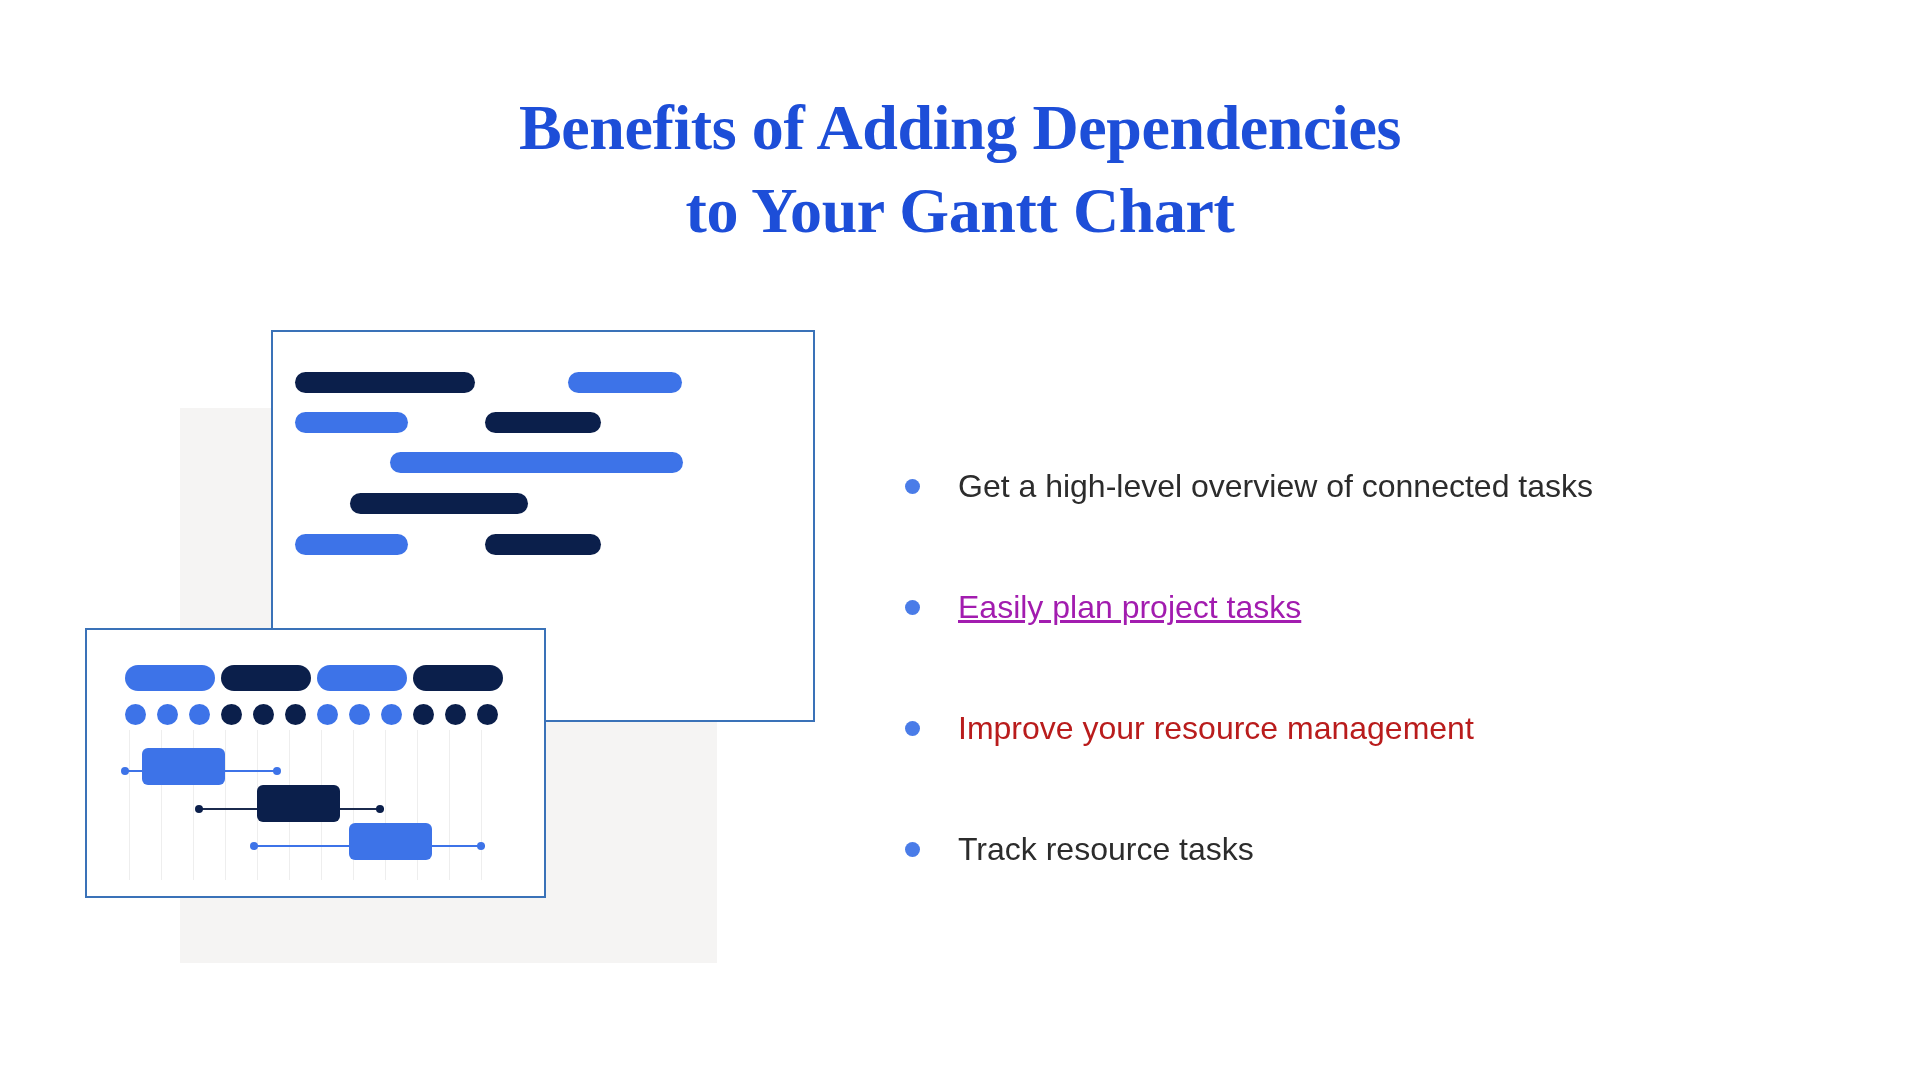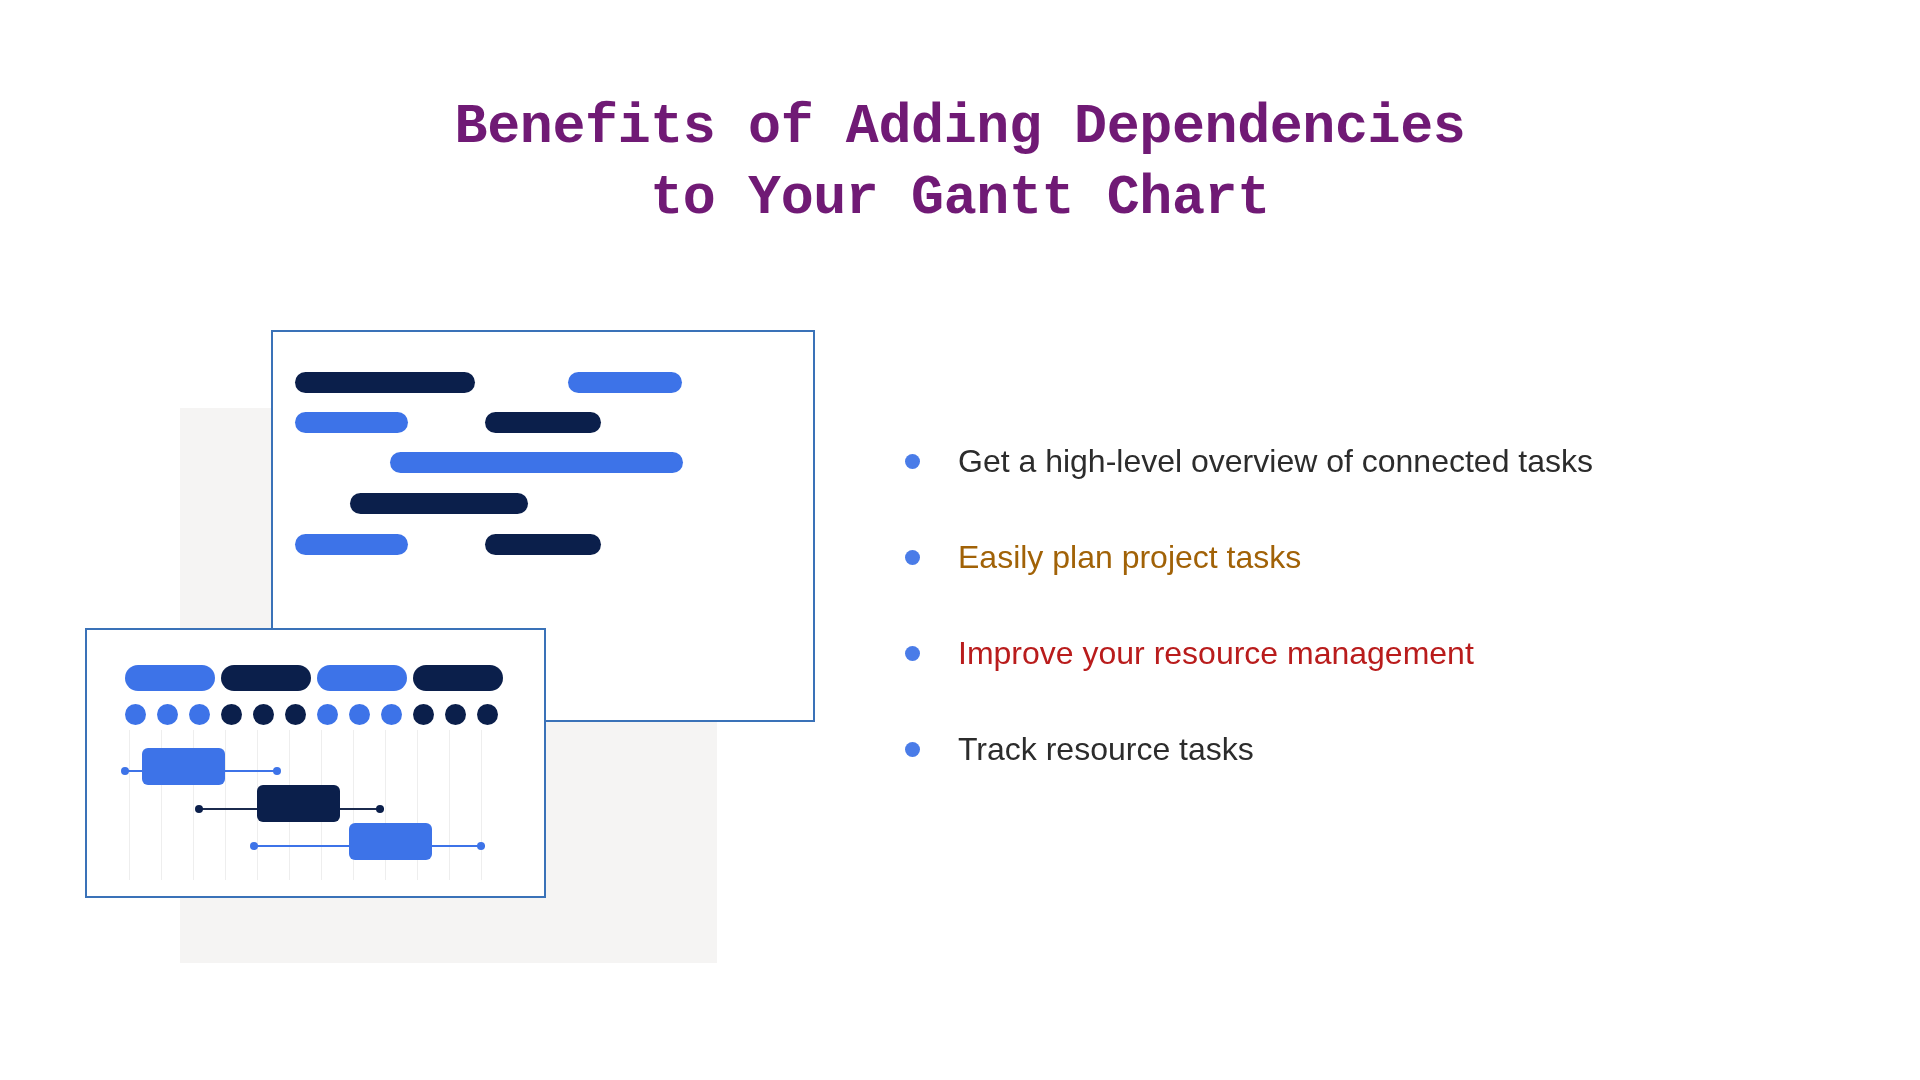--- a/index.html
+++ b/index.html
@@ -26,29 +26,29 @@
   .title-block {
     position: absolute;
     left: 0;
     top: 92px;
     width: 1920px;
     text-align: center;
     pointer-events: none;
   }
   .title-line {
     display: block;
-    color: #701a75;
-    font-size: 55px;
+    color: #1d4ed8;
+    font-size: 64px;
     font-weight: bold;
     letter-spacing: -0.4px;
     line-height: 71px;
-    font-family: Liberation Mono, monospace;
+    font-family: Liberation Serif, serif;
   }
   .title-line.l2 {
-    margin-top: 0px;
+    margin-top: 12px;
   }
 
   
   .illustration {
     position: absolute;
     left: 0;
     top: 0;
     width: 900px;
     height: 1080px;
   }
@@ -161,20 +161,21 @@
     position: absolute;
     left: 905px;
     top: 440px;
     width: 960px;
   }
   .benefit-row {
     position: relative;
     display: flex;
     align-items: flex-start;
     height: 96px;
+    margin-top: 25px;
   }
   .benefit-bullet {
     flex: 0 0 auto;
     width: 15px;
     height: 15px;
     border-radius: 50%;
     background: #4a7ce8;
     margin-top: 14px;
     margin-right: 38px;
   }
@@ -277,21 +278,21 @@
 
   </div>
 
   <div class="benefits" id="benefits-list">
       <div class="benefit-row">
         <span class="benefit-bullet" style="background: rgb(74, 124, 232);"></span>
         <span class="benefit-text" style="color: rgb(44, 44, 44);">Get a high-level overview of connected tasks</span>
       </div>
       <div class="benefit-row">
         <span class="benefit-bullet" style="background: rgb(74, 124, 232);"></span>
-        <span class="benefit-text" style="color: #a16207;">Easily plan project tasks</span>
+        <span class="benefit-text" style="color: #a21caf; text-decoration: underline;">Easily plan project tasks</span>
       </div>
       <div class="benefit-row">
         <span class="benefit-bullet" style="background: rgb(74, 124, 232);"></span>
         <span class="benefit-text" style="color: #b91c1c;">Improve your resource management</span>
       </div>
       <div class="benefit-row">
         <span class="benefit-bullet" style="background: rgb(74, 124, 232);"></span>
         <span class="benefit-text" style="color: rgb(44, 44, 44);">Track resource tasks</span>
       </div>
     </div>

